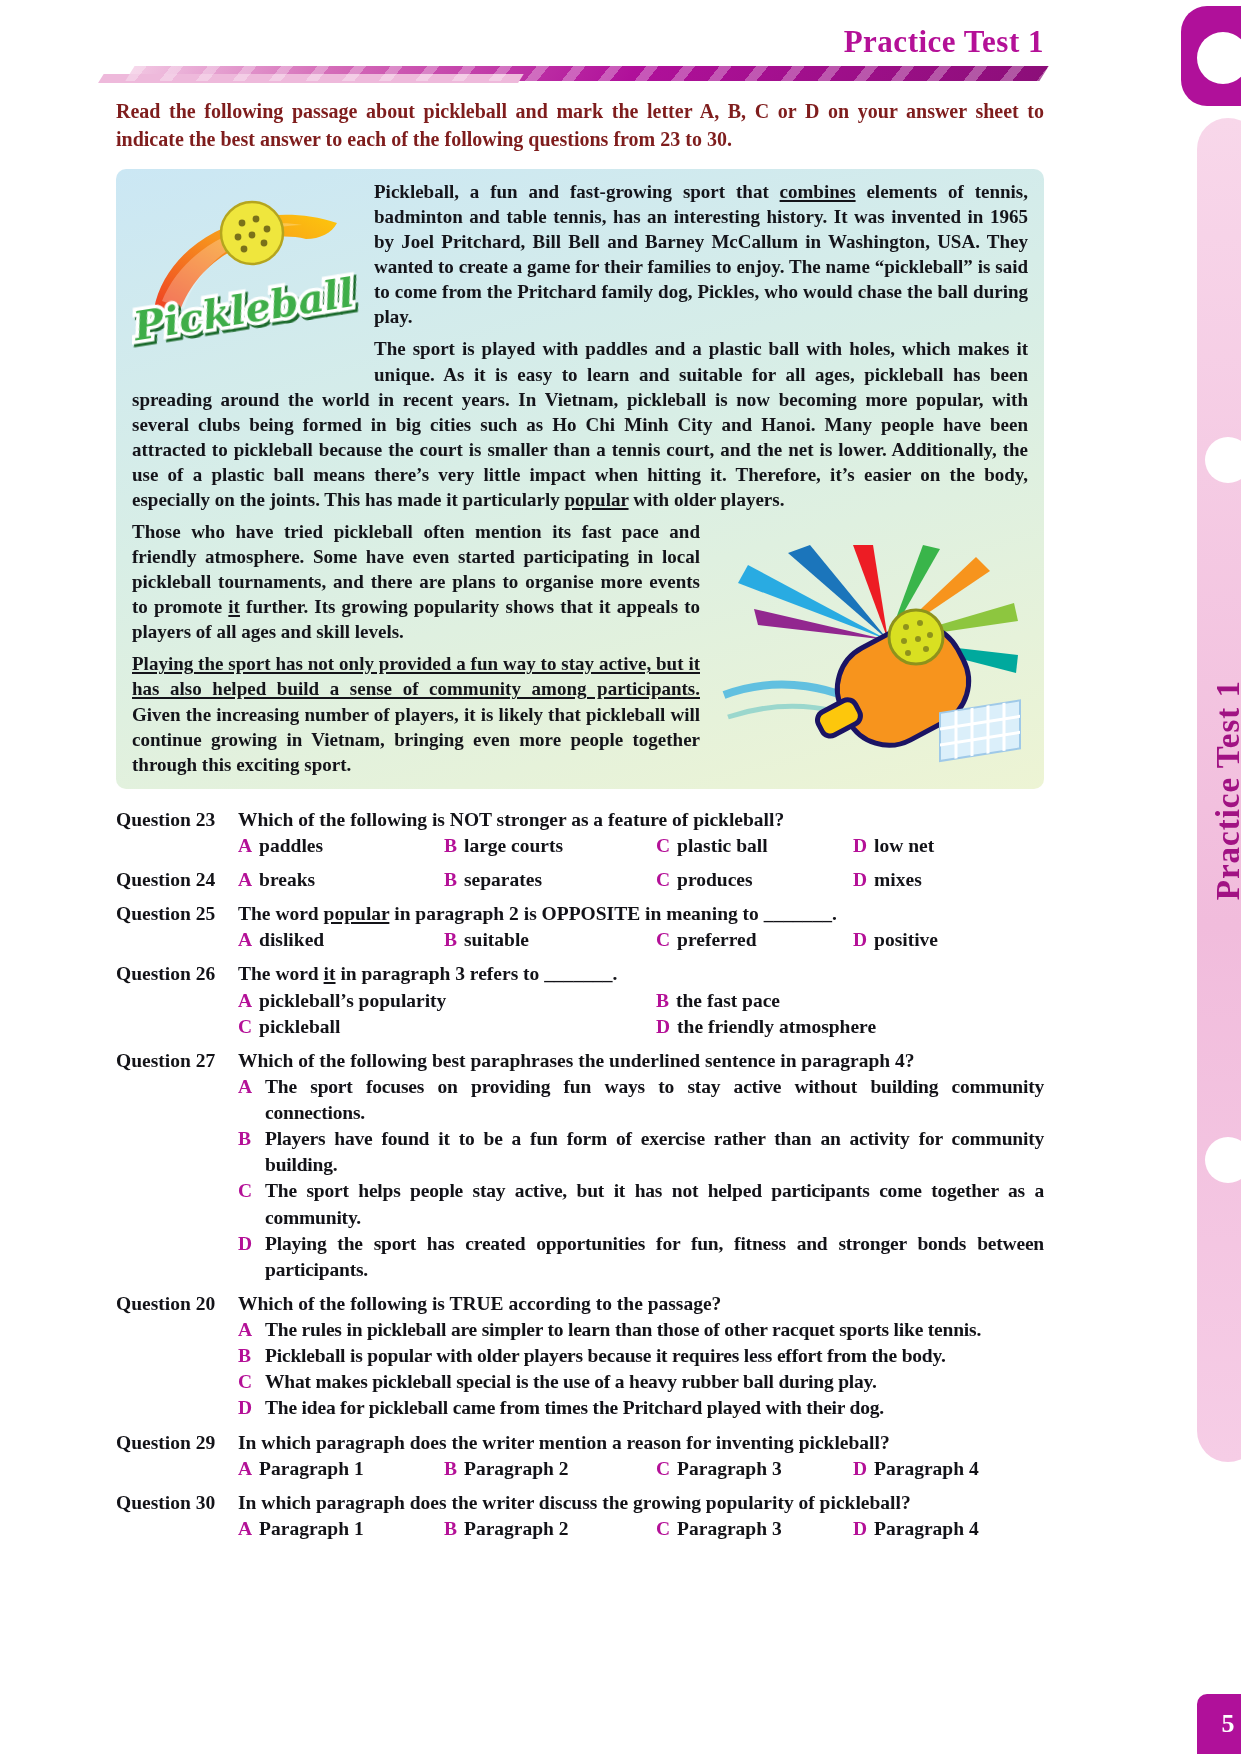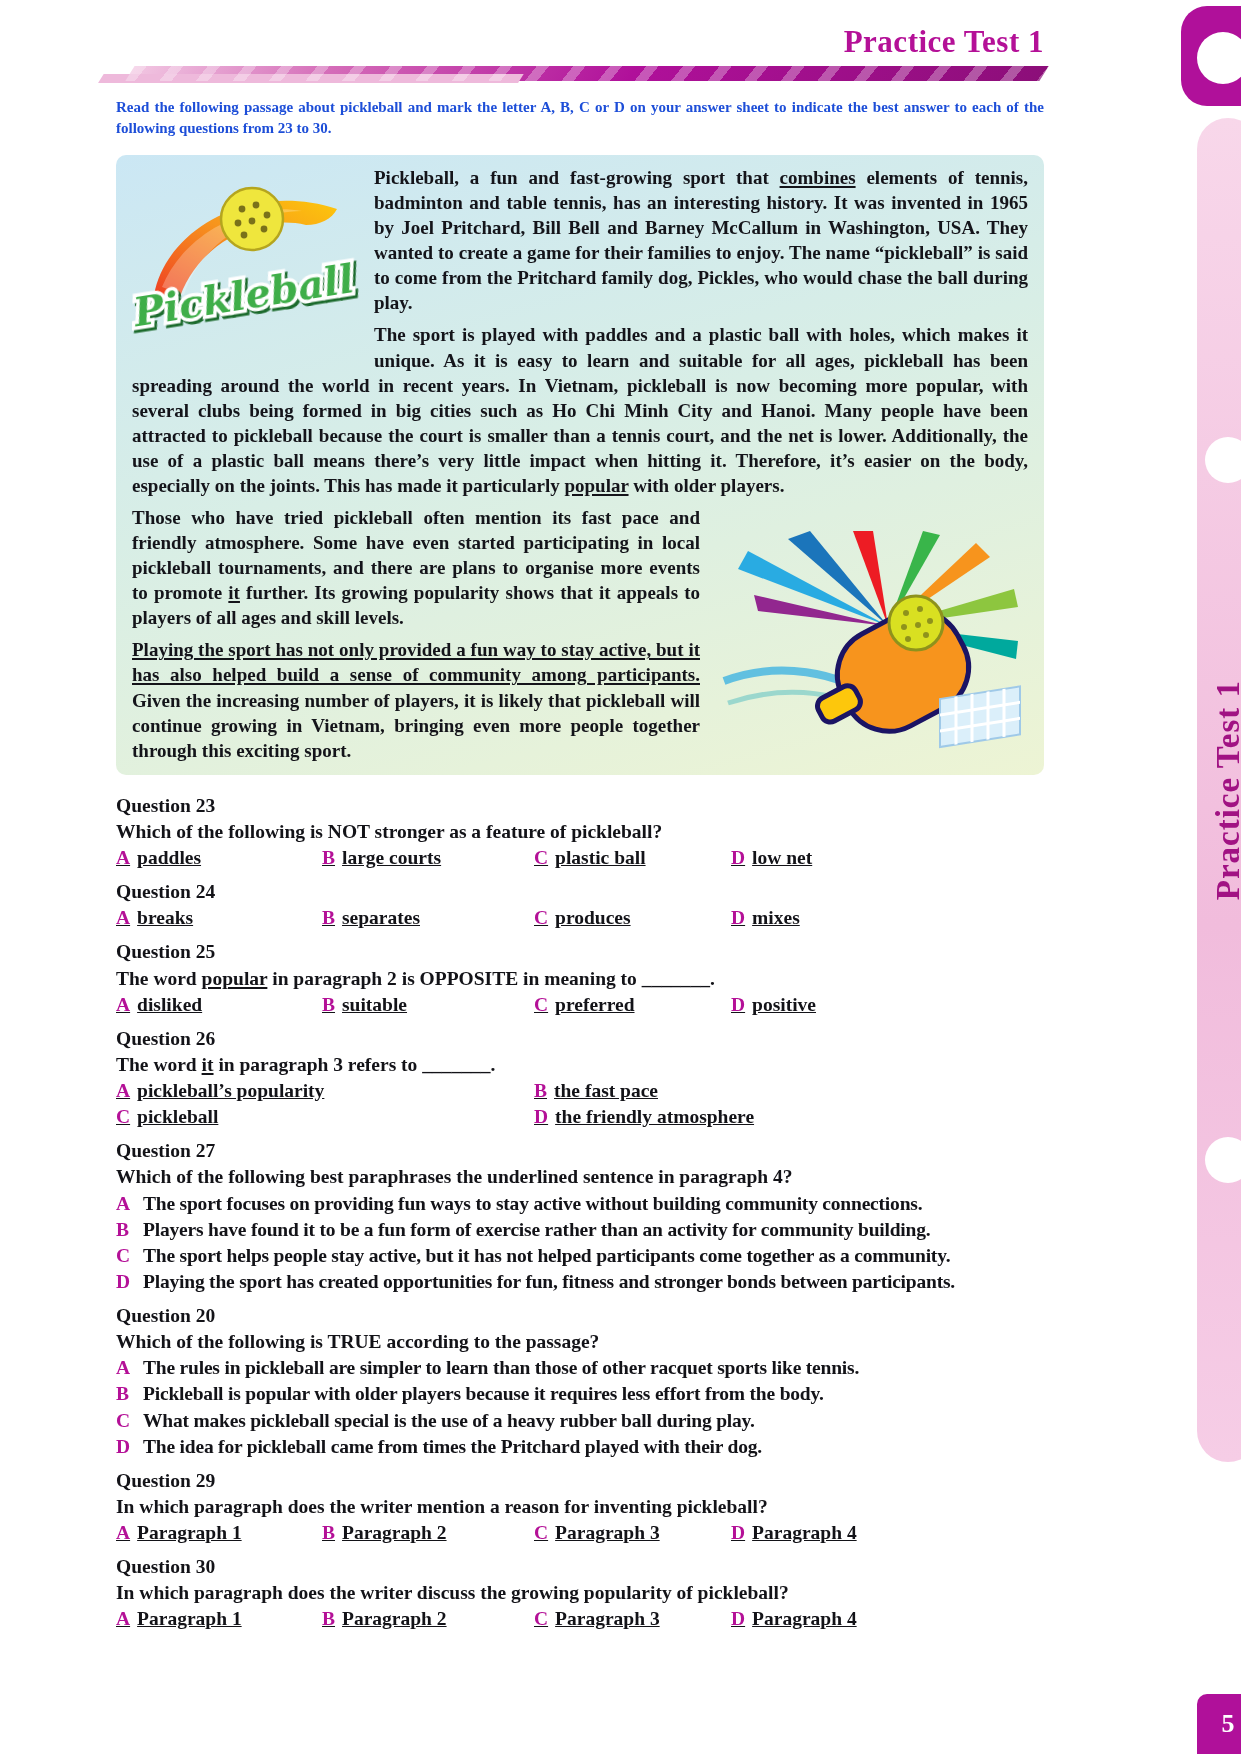--- a/index.html
+++ b/index.html
@@ -25,49 +25,49 @@
   .header-stripe .stripes{
     position:absolute; inset:0;
     background:repeating-linear-gradient(100deg,rgba(255,255,255,.30) 0 12px,rgba(255,255,255,0) 12px 36px);
   }
   .header-stripe::before{
     content:""; position:absolute; left:-26px; top:8px; width:46%; height:9px;
     background:#eeb9db; z-index:-1;
   }
 
   .instructions{
-    margin-top:16px; font-size:15px; font-weight:bold; line-height:1.4;
-    text-align:justify; color:#1d4ed8;
+    margin-top:16px; font-size:20px; font-weight:bold; line-height:1.4;
+    text-align:justify; color:#7f1d1d;
   }
 
   
   .passage{
     margin-top:16px; border-radius:10px; padding:10px 16px 12px;
     background:linear-gradient(165deg,#cbe7f4 0%,#d8eee6 45%,#edf4d4 100%);
     font-size:19px; font-weight:bold; line-height:1.32; text-align:justify;
     color:#14141a;
   }
   .passage p{margin:0 0 7px;}
   .passage p:last-child{margin-bottom:0;}
   .u{text-decoration:underline; text-decoration-thickness:2px; text-underline-offset:2px;}
 
   .logo-float{float:left; width:228px; height:180px; margin:2px 14px 4px 0;}
   .logo-float svg{width:100%; height:100%;}
   .illu-float{float:right; width:310px; height:240px; margin:26px 0 4px 18px;}
   .illu-float svg{width:100%; height:100%;}
 
   
   .questions{margin-top:18px; font-size:19.5px; font-weight:bold; line-height:1.34; color:#131318;}
-  .question{display:flex; margin-bottom:8px;flex-direction:column;}
+  .question{display:flex; margin-bottom:8px;}
   .q-num{width:122px; flex:none;}
   .q-main{flex:1; min-width:0;}
   .q-text{text-align:left;}
   .q-options.row4{display:grid; grid-template-columns:206px 212px 197px 1fr;}
   .q-options.row2{display:grid; grid-template-columns:418px 1fr;}
-  .q-options.row4 .option,.q-options.row2 .option{white-space:nowrap;text-decoration:underline;}
+  .q-options.row4 .option,.q-options.row2 .option{white-space:nowrap;}
   .q-options.stack .option{position:relative; padding-left:27px; text-align:justify; letter-spacing:-.2px;}
   .q-options.stack .opt-letter{position:absolute; left:0; top:0;}
   .opt-letter{color:#b41097; font-weight:bold; margin-right:7px;}
 
   
   .corner-tab{
     position:absolute; top:6px; right:9px; width:84px; height:100px;
     background:#b0109a; border-radius:26px;
   }
   .corner-dot{

